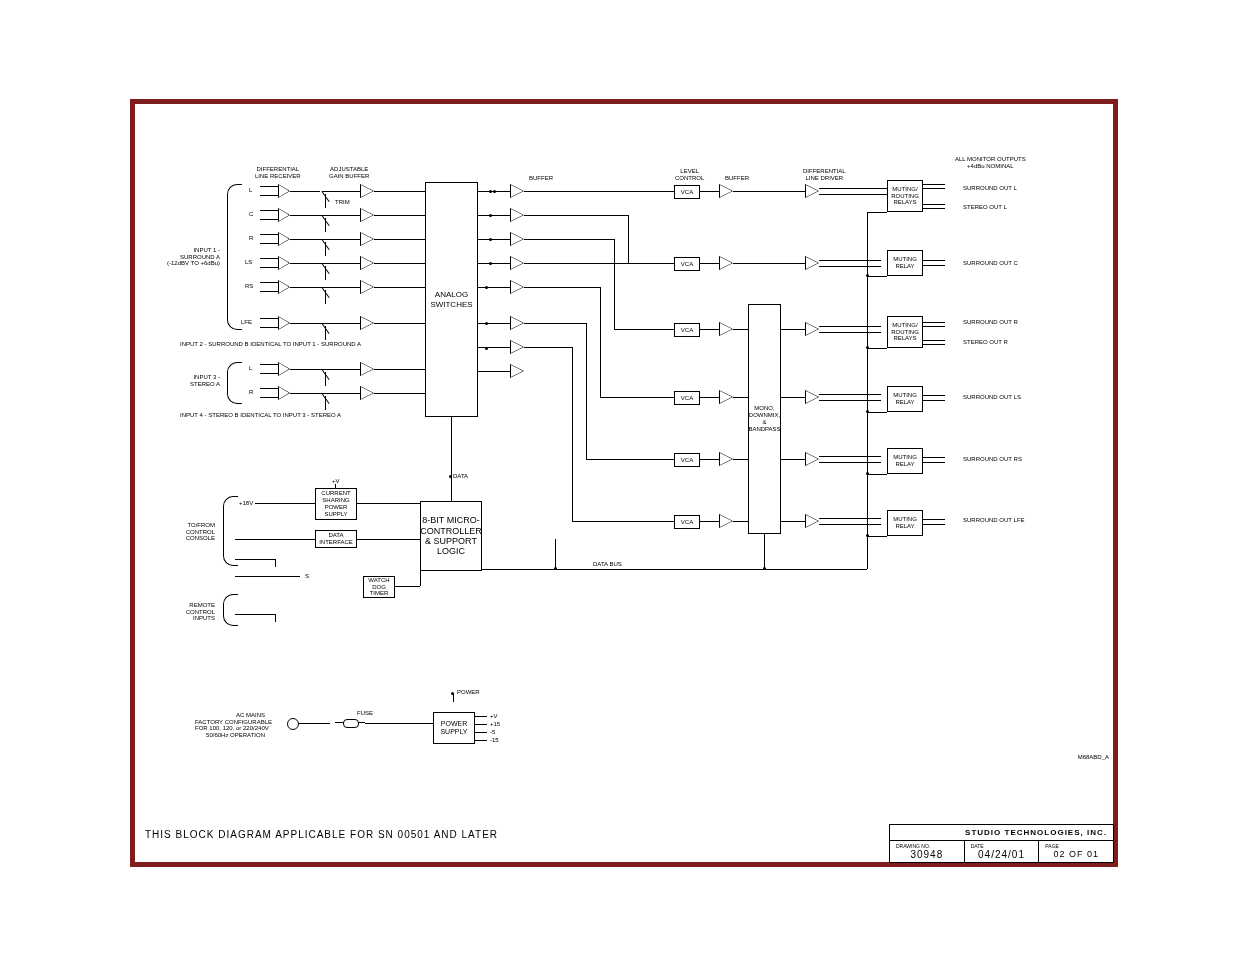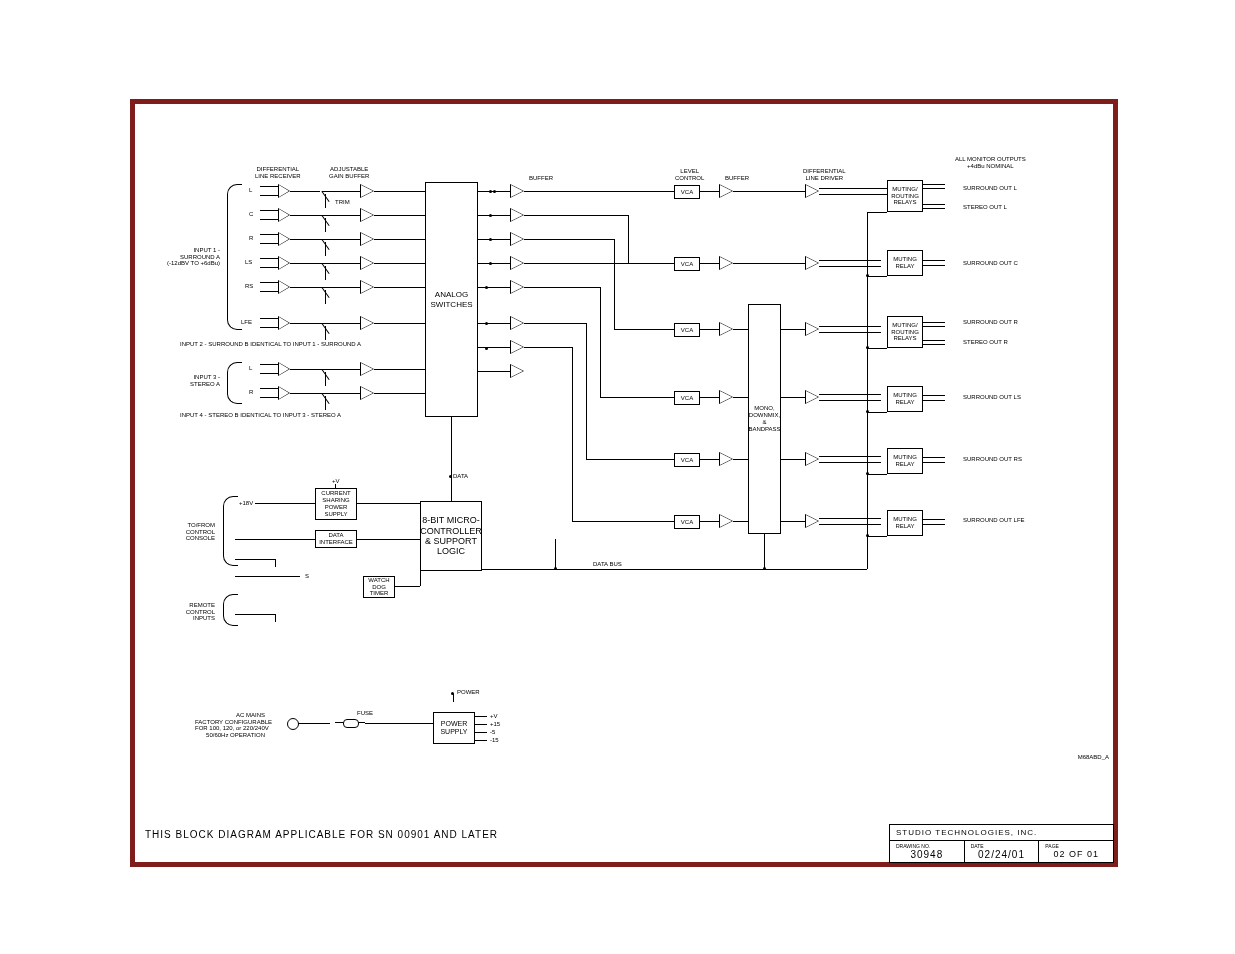--- a/index.html
+++ b/index.html
@@ -45,21 +45,21 @@
                  background:#000; transform:rotate(55deg); }
   
   .dot { position:absolute; width:3px; height:3px; background:#000; border-radius:50%; }
   
   .h { position:absolute; height:1px; background:#000; }
   .v { position:absolute; width:1px; background:#000; }
   
   .tb { position:absolute; right:-1px; bottom:-1px; width:223px; border:1px solid #000;
         font-size:8px; }
   .tb .row { border-top:1px solid #000; padding:3px 6px; }
-  .tb .row:first-child { border-top:none; font-weight:normal; letter-spacing:1px; }
+  .tb .row:first-child { border-top:none; font-weight:bold; letter-spacing:1px;text-align:right; }
   .tb .row2 { display:flex; }
   .tb .cell { border-left:1px solid #000; padding:2px 6px; flex:1; }
   .tb .cell:first-child { border-left:none; }
   .tb .k { font-size:5px; display:block; }
   .tb .v2 { font-size:10px; text-align:center; display:block; letter-spacing:1px; }
   
   .note { position:absolute; left:10px; bottom:22px; font-size:10px; letter-spacing:1px; }
   .rev  { position:absolute; right:4px; bottom:102px; font-size:6px; }
   
   .brk { position:absolute; width:14px; border-left:1px solid #000;
@@ -436,33 +436,33 @@
 
     <div class="h" style="left:340px; top:612px; width:12px;"></div>
     <div class="h" style="left:340px; top:620px; width:12px;"></div>
     <div class="h" style="left:340px; top:628px; width:12px;"></div>
     <div class="h" style="left:340px; top:636px; width:12px;"></div>
     <span class="t tl" style="left:355px; top:609px;">+V</span>
     <span class="t tl" style="left:355px; top:617px;">+15</span>
     <span class="t tl" style="left:355px; top:625px;">-5</span>
     <span class="t tl" style="left:355px; top:633px;">-15</span>
 
-    <span class="note">THIS BLOCK DIAGRAM APPLICABLE FOR SN 00901 AND LATER</span>
+    <span class="note">THIS BLOCK DIAGRAM APPLICABLE FOR SN 00501 AND LATER</span>
     <span class="rev">M68ABD_A</span>
 
     <div class="tb">
       <div class="row">STUDIO TECHNOLOGIES, INC.</div>
       <div class="row row2" style="padding:0;">
         <div class="cell">
           <span class="k">DRAWING NO.</span>
           <span class="v2">30948</span>
         </div>
         <div class="cell">
           <span class="k">DATE</span>
-          <span class="v2">02/24/01</span>
+          <span class="v2">04/24/01</span>
         </div>
         <div class="cell">
           <span class="k">PAGE</span>
           <span class="v2" style="font-size:9px;">02  OF  01</span>
         </div>
       </div>
     </div>
 
   </div>
 </div>

